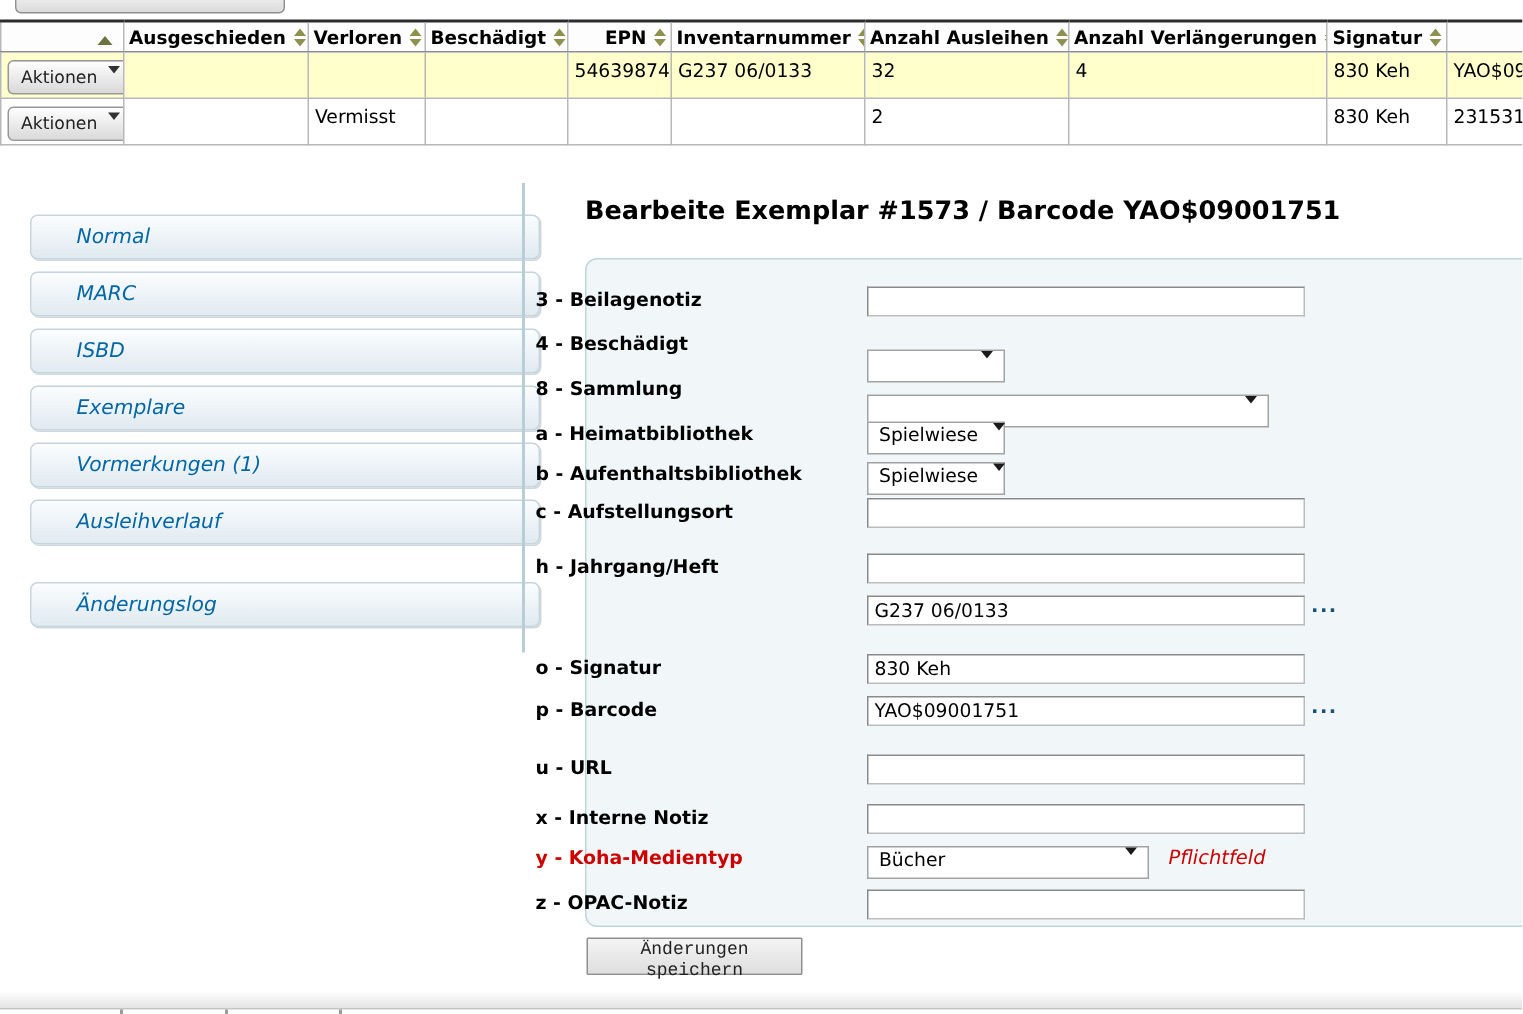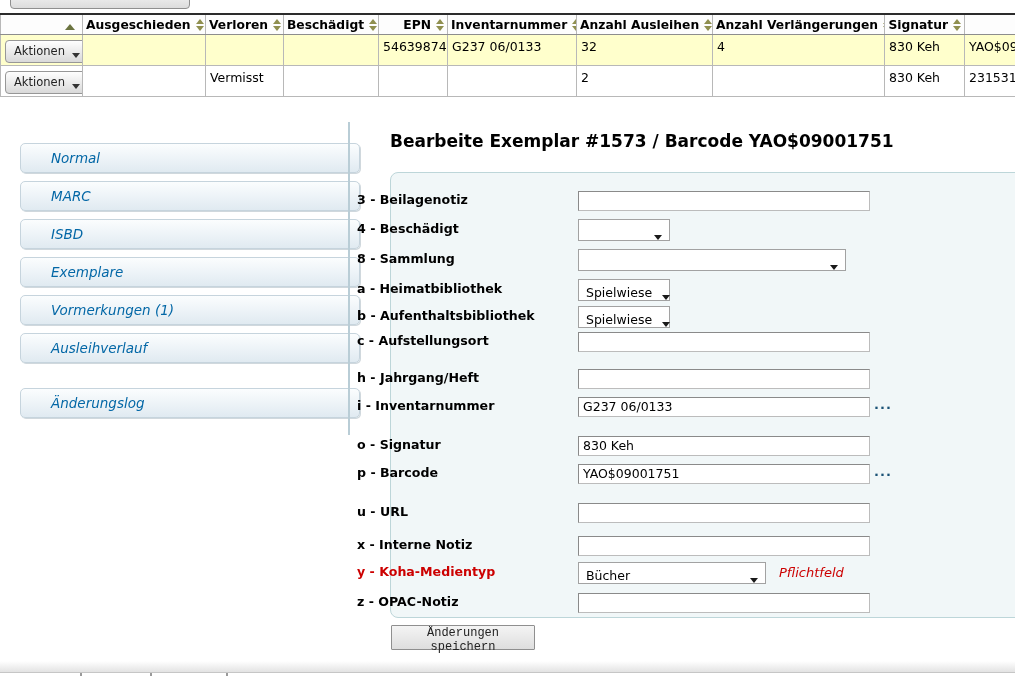--- a/index.html
+++ b/index.html
@@ -24,21 +24,21 @@
   tr.row2 td { height:19px; }
 
   .sort-both { display:inline-block; vertical-align:middle; margin-left:5px; position:relative; top:-1px; }
   .sort-both .tri-u { width:0; height:0; border-left:4px solid transparent; border-right:4px solid transparent;
     border-bottom:5px solid #8f8f4f; margin-bottom:2px; }
   .sort-both .tri-d { width:0; height:0; border-left:4px solid transparent; border-right:4px solid transparent;
     border-top:5px solid #8f8f4f; }
   .sort-asc { float:right; margin:3px 4px 0 0; width:0; height:0;
     border-left:5px solid transparent; border-right:5px solid transparent; border-bottom:6px solid #6b7440; }
 
-  button.aktionen { display:inline-flex; align-items:flex-end; margin-top:1px; padding:3px 8px 4px;
+  button.aktionen { display:inline-flex; align-items:flex-start; margin-top:1px; padding:3px 8px 4px;
     border:1px solid #979797; border-radius:4px; background:linear-gradient(#fefefe,#d9d9d9);
     font-family:inherit; font-size:11.5px; color:#222; cursor:pointer; }
   button.aktionen .caret { width:0; height:0; margin-left:7px;
     border-left:4px solid transparent; border-right:4px solid transparent; border-top:5px solid #333; }
 
   
   .tab { position:absolute; left:20px; width:308px; height:28px; padding-left:30px;
     background:linear-gradient(#fbfdfe,#e0eaf1); border:1px solid #c6d4dd; border-radius:5px;
     color:#0367a6; font-size:13.5px; line-height:28px; cursor:pointer;
     box-shadow:1px 1px 0 rgba(150,168,180,0.45); white-space:nowrap; overflow:hidden;font-style:italic; }
@@ -48,21 +48,21 @@
   .page-title { position:absolute; left:390px; top:131px; font-size:17px; font-weight:bold; color:#000; white-space:nowrap; }
   .fieldset { position:absolute; left:390px; top:172px; width:700px; height:444px;
     background:#f1f7f8; border:1px solid #bdd6d9; border-radius:8px; }
   .frow { position:absolute; left:0; width:100%; height:24px; }
   .frow .flabel { position:absolute; left:-34px; top:2px; width:211px; text-align:left;
     font-weight:bold; font-size:12.6px; white-space:nowrap; color:#000; }
   .frow .flabel.req { color:#cc0000; }
   .frow .ctrl { position:absolute; left:187px; top:0; }
   input.ftext { width:282px; height:18px; border:1px solid #bcbcbc; border-top-color:#8a8a8a; border-left-color:#8a8a8a;
     font-family:inherit; font-size:12.5px; padding:0 4px; background:#fff; }
-  .sel { display:inline-flex; align-items:flex-end; justify-content:space-between; height:20px;
+  .sel { display:inline-flex; align-items:flex-start; justify-content:space-between; height:20px;
     border:1px solid #a2a2a2; background:#fff; font-size:12.5px; padding:0 7px; cursor:pointer; }
   .sel .arrow { width:0; height:0; border-left:4px solid transparent; border-right:4px solid transparent;
     border-top:5px solid #1a1a1a; margin-left:10px; }
   .w-small  { width:76px; }
   .w-xwide  { width:252px; }
   .w-medium { width:172px; }
   .more-link { position:absolute; left:483px; top:4px; font-size:13px; font-weight:bold;
     color:#1a5276; letter-spacing:1px; cursor:pointer; line-height:10px; }
   .required-note { position:absolute; left:388px; top:3px; color:#cc0000; font-style:italic; font-size:13px; white-space:nowrap; }
 
@@ -199,21 +199,20 @@
       <span class="flabel">c - Aufstellungsort</span>
       <span class="ctrl"><input class="ftext" value="" style=""></span>
     </div>
 
     <div class="frow" style="top:195px">
       <span class="flabel">h - Jahrgang/Heft</span>
       <span class="ctrl"><input class="ftext" value="" style=""></span>
     </div>
 
     <div class="frow" style="top:223px">
-      <span class="flabel">i - Inventarnummer</span>
       <span class="ctrl"><input class="ftext" value="G237 06/0133" style=""></span>
       <span class="more-link">...</span>
     </div>
 
     <div class="frow" style="top:262px">
       <span class="flabel">o - Signatur</span>
       <span class="ctrl"><input class="ftext" value="830 Keh" style=""></span>
     </div>
 
     <div class="frow" style="top:290px">

